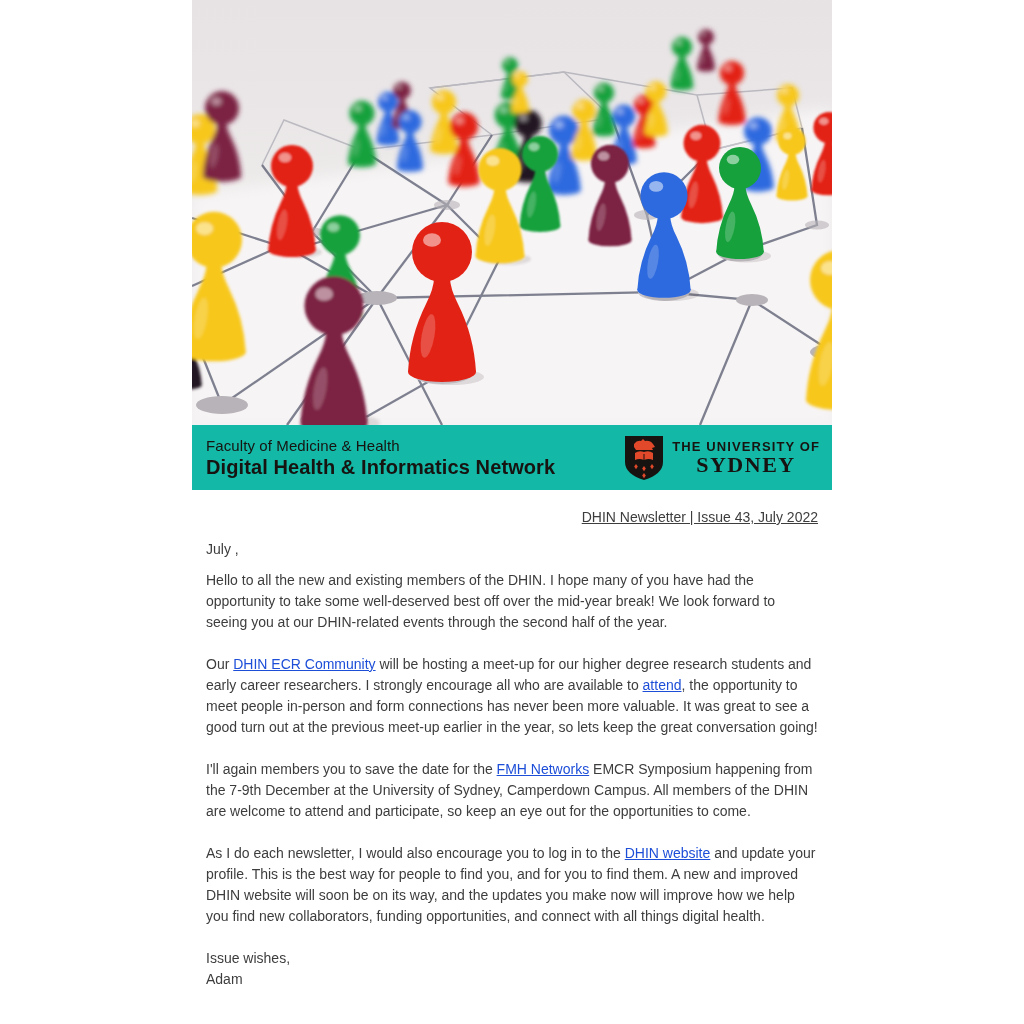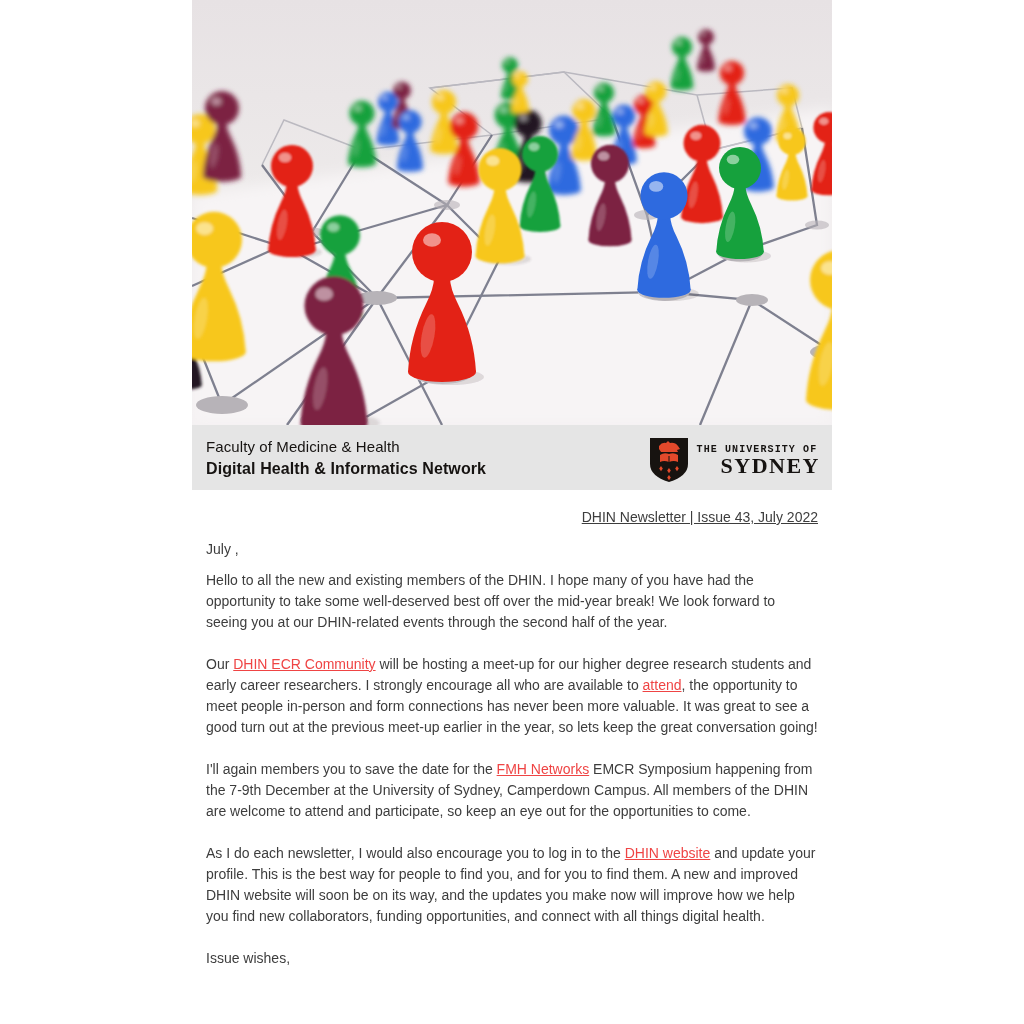--- a/index.html
+++ b/index.html
@@ -6,43 +6,43 @@
   html,body { background:#ffffff; }
   .page {
     width:1024px; height:1024px; overflow:hidden; background:#ffffff;
     font-family:"Liberation Sans", sans-serif; position:relative;
   }
   .email { width:640px; margin:0 auto; }
   .hero { width:640px; height:425px; overflow:hidden; line-height:0; }
   .hero svg { display:block; }
 
   .banner {
-    width:640px; height:65px; background:#e5e5e5;
-    display:flex; align-items:flex-start; justify-content:space-between;
-    padding:12px 12px 0 14px;
+    width:640px; height:65px; background:#14b8a6;
+    display:flex; align-items:center; justify-content:space-between;
+    padding:0 12px 0 14px;
   }
   .banner-lines { color:#161311; }
   .banner-faculty { font-size:15px; font-weight:400; line-height:20px; letter-spacing:0.1px; }
-  .banner-network { font-size:16px; font-weight:700; line-height:23px; letter-spacing:0.1px; }
+  .banner-network { font-size:20px; font-weight:700; line-height:23px; letter-spacing:0.1px; }
   .logo { display:flex; align-items:center; gap:8px; }
   .logo svg { display:block; }
   .logo-words { display:flex; flex-direction:column; color:#161311; }
-  .logo-top { font-size:10px; letter-spacing:1.1px; font-weight:600;
-    font-family:Liberation Mono, monospace; }
+  .logo-top { font-size:13px; letter-spacing:1.1px; font-weight:600;
+    font-family:Liberation Sans, sans-serif; }
   .logo-name { font-size:22px; letter-spacing:1.5px; font-weight:600; line-height:22px;
     font-family:"Liberation Serif", serif;margin-left:24px; }
 
   .meta {
     text-align:right; font-size:14px; color:#3d3d3d;
     margin:18px 14px 12px 14px; line-height:19px;text-decoration:underline;
   }
   .copy { padding:0 14px; color:#3d3d3d; font-size:14px; line-height:21px; }
   .copy p { margin:0 0 21px 0; }
   .copy p.salutation { margin-bottom:10px; }
-  .copy a { color:#ef4444; text-decoration:underline; cursor:pointer; }
+  .copy a { color:#1d4ed8; text-decoration:underline; cursor:pointer; }
   .closing-block div { line-height:21px; }
 </style>
 </head>
 <body>
 
 <div class="page">
   <div class="email">
 
     <div class="hero">
       <svg width="640" height="425" viewBox="0 0 640 425" xmlns="http://www.w3.org/2000/svg">
@@ -213,17 +213,18 @@
       <p>Hello to all the new and existing members of the DHIN. I hope many of you have had the opportunity to take some well-deserved best off over the mid-year break! We look forward to seeing you at our DHIN-related events through the second half of the year.</p>
 
       <p><span>Our </span><a>DHIN ECR Community</a><span> will be hosting a meet-up for our higher degree research students and early career researchers. I strongly encourage all who are available to </span><a>attend</a><span>, the opportunity to meet people in-person and form connections has never been more valuable. It was great to see a good turn out at the previous meet-up earlier in the year, so lets keep the great conversation going!</span></p>
 
       <p><span>I'll again members you to save the date for the </span><a>FMH Networks</a><span> EMCR Symposium happening from the 7-9th December at the University of Sydney, Camperdown Campus. All members of the DHIN are welcome to attend and participate, so keep an eye out for the opportunities to come.</span></p>
 
       <p><span>As I do each newsletter, I would also encourage you to log in to the </span><a>DHIN website</a><span> and update your profile. This is the best way for people to find you, and for you to find them. A new and improved DHIN website will soon be on its way, and the updates you make now will improve how we help you find new collaborators, funding opportunities, and connect with all things digital health.</span></p>
 
       <div class="closing-block">
         <div>Issue wishes,</div>
+        <div>Adam</div>
       </div>
     </div>
 
   </div>
 </div>
 
 </body></html>

